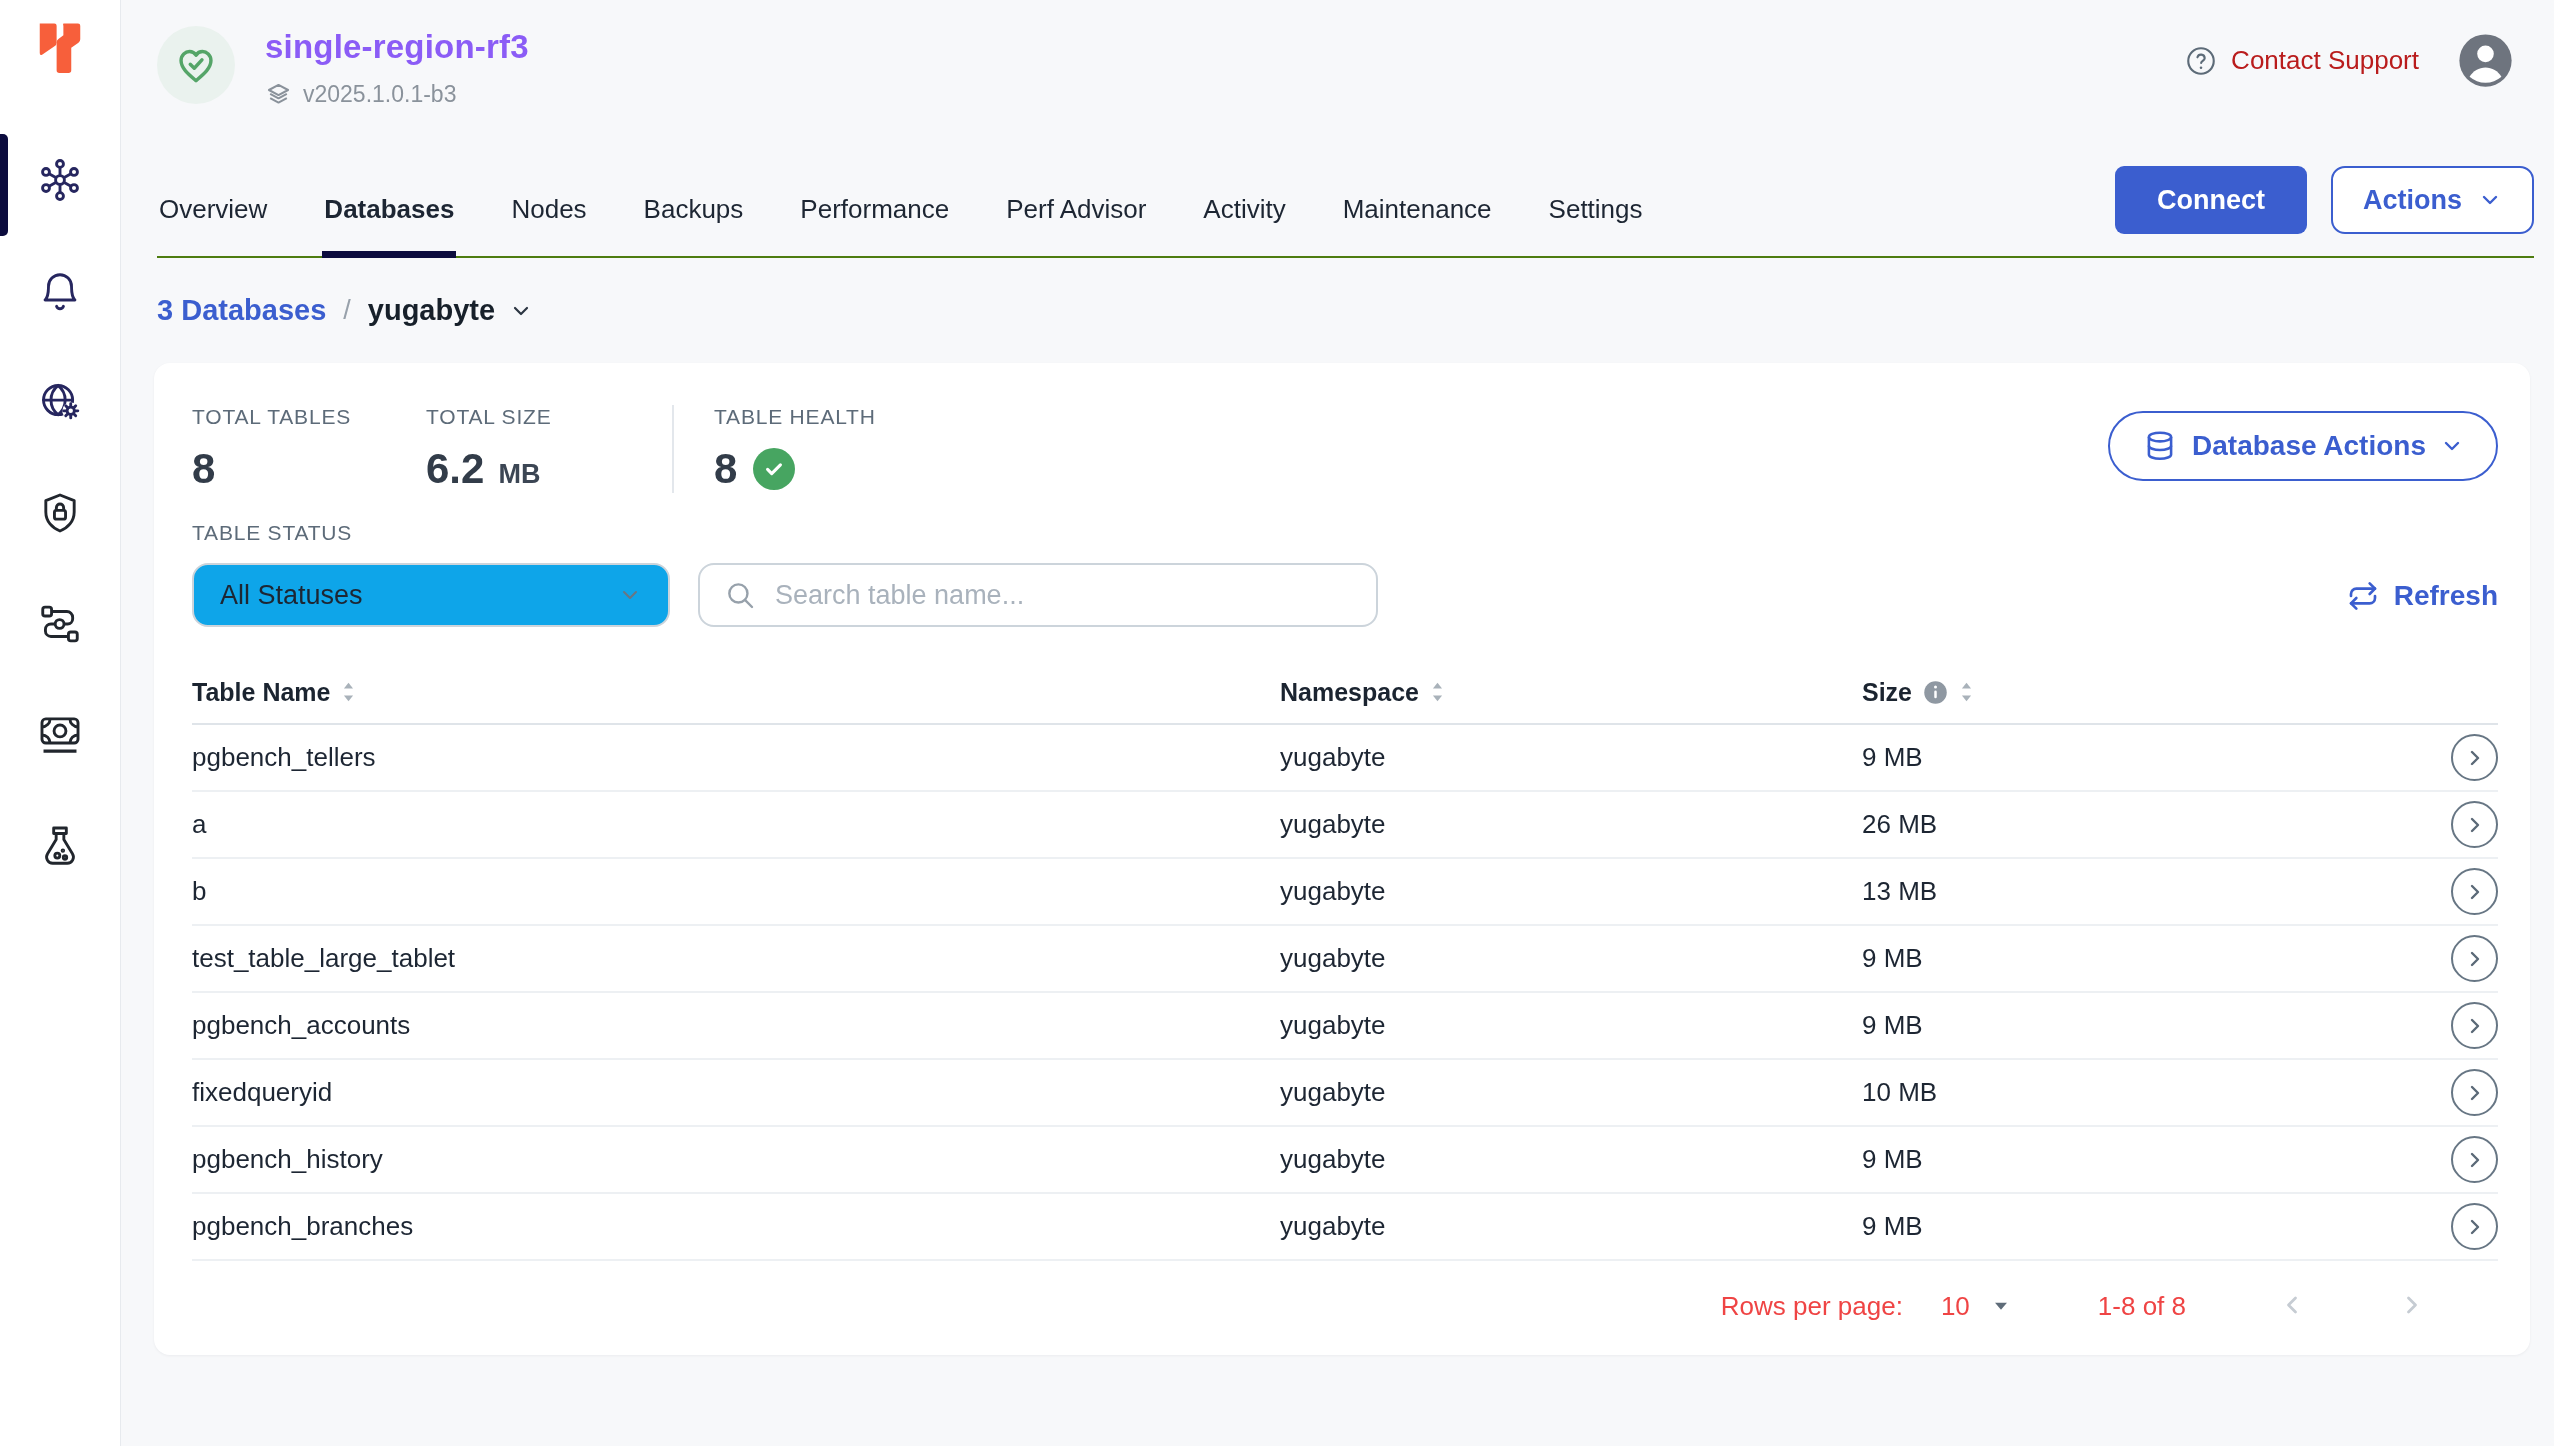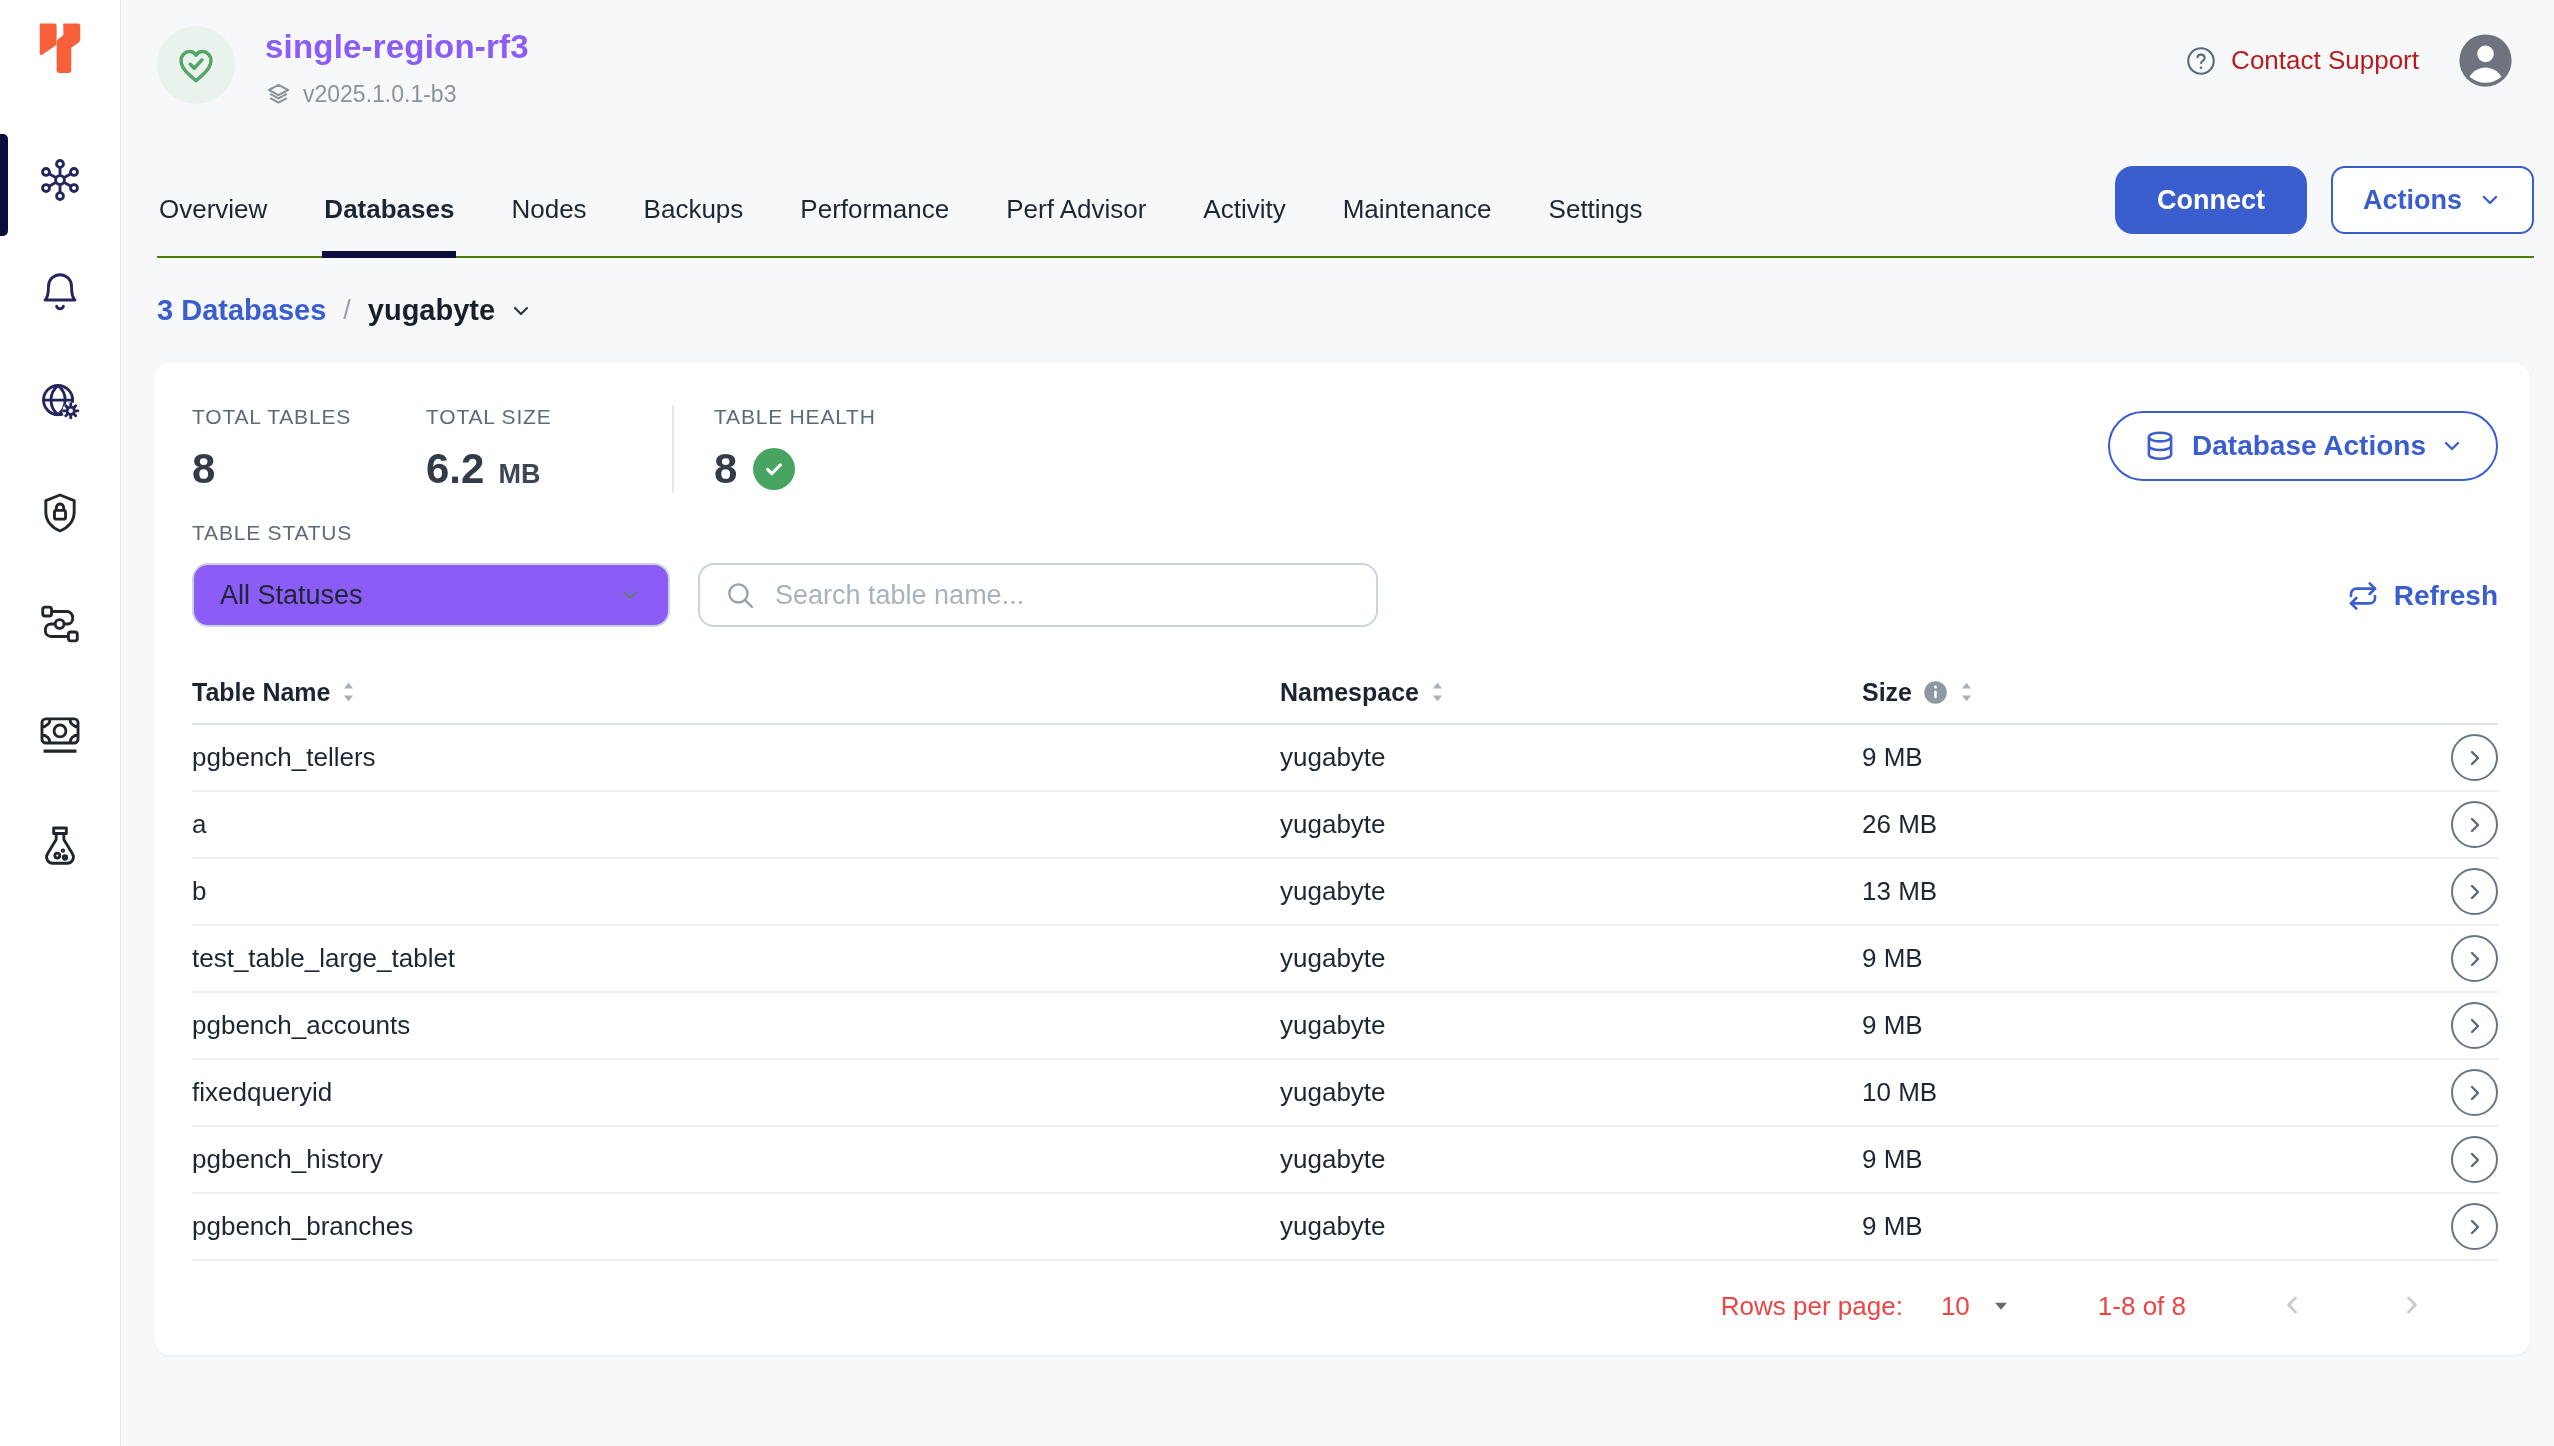--- a/index.html
+++ b/index.html
@@ -36,21 +36,21 @@
   .avatar { width:57px; height:57px; cursor:pointer; }
   .avatar svg { width:57px; height:57px; }
 
   
   .tabbar { display:flex; align-items:flex-end; margin:0 20px 0 36px; border-bottom:2px solid #4d7c0f; height:110px; }
   .tabs { display:flex; gap:53px; }
   .tab { font-size:26px; color:#1d2633; padding:0 2px 31px; cursor:pointer; position:relative; white-space:nowrap; }
   .tab.active { font-weight:700; }
   .tab.active::after { content:""; position:absolute; left:0; right:0; bottom:-2px; height:7px; background:#0c0c3e; }
   .tab-actions { margin-left:auto; display:flex; gap:24px; align-self:center; margin-bottom:4px; }
-  .btn-connect { background:#3b5ecf; color:#fff; font-size:27px; font-weight:700; border:none; border-radius:18px; padding:16px 42px; height:68px; cursor:pointer; font-family:inherit; }
+  .btn-connect { background:#3b5ecf; color:#fff; font-size:27px; font-weight:700; border:none; border-radius:9px; padding:16px 42px; height:68px; cursor:pointer; font-family:inherit; }
   .btn-actions { background:#fff; color:#3b5ecf; font-size:27px; font-weight:700; border:2.5px solid #3b5ecf; border-radius:14px; padding:0 30px; height:68px; display:flex; align-items:center; gap:16px; cursor:pointer; font-family:inherit; }
   .btn-actions svg { width:24px; height:24px; }
 
   
   .breadcrumb { display:flex; align-items:center; gap:17px; margin:36px 41px 0 36px; font-size:29px; }
   .bc-parent { color:#3b5ecf; font-weight:700; cursor:pointer; text-decoration:none; }
   .bc-sep { color:#98a1ab; font-size:27px; }
   .bc-current { color:#17202a; font-weight:700; display:flex; align-items:center; gap:14px; cursor:pointer; }
   .bc-current svg { width:24px; height:24px; color:#2c3642; }
 
@@ -69,21 +69,21 @@
   .health-check { width:42px; height:42px; border-radius:50%; background:#47a561; display:flex; align-items:center; justify-content:center; }
   .health-check svg { width:22px; height:22px; color:#fff; }
   .btn-db { margin-left:auto; margin-top:6px; display:flex; align-items:center; gap:14px; height:70px; padding:0 32px; border:2.5px solid #3b5ecf; border-radius:40px; color:#3b5ecf; font-size:28px; font-weight:700; background:#fff; cursor:pointer; font-family:inherit; white-space:nowrap; }
   .btn-db svg.db { width:36px; height:36px; }
   .btn-db svg.cv { width:24px; height:24px; }
 
   
   .filters { margin-top:28px; display:flex; align-items:flex-end; justify-content:space-between; }
   .filter-label { font-size:21px; color:#5d6b79; letter-spacing:.8px; }
   .filter-row { display:flex; gap:28px; margin-top:18px; }
-  .select { width:478px; height:64px; border:2px solid #ccd4db; border-radius:16px; display:flex; align-items:center; justify-content:space-between; padding:0 26px; font-size:27px; color:#1d2633; cursor:pointer; background:#8b5cf6; }
+  .select { width:478px; height:64px; border:2px solid #ccd4db; border-radius:16px; display:flex; align-items:center; justify-content:space-between; padding:0 26px; font-size:27px; color:#1d2633; cursor:pointer; background:#0ea5e9; }
   .select svg { width:24px; height:24px; color:#6a7682; }
   .search { width:680px; height:64px; border:2px solid #ccd4db; border-radius:16px; display:flex; align-items:center; gap:17px; padding:0 24px; background:#fff; }
   .search svg { width:32px; height:32px; color:#97a1ab; flex-shrink:0; }
   .search input { border:none; outline:none; font-size:27px; color:#1d2633; flex:1; background:transparent; font-family:inherit; }
   .search input::placeholder { color:#a9b2bc; }
   .refresh { display:flex; align-items:center; gap:15px; color:#3b5ecf; font-size:28px; font-weight:700; margin-bottom:15px; cursor:pointer; }
   .refresh svg { width:32px; height:32px; }
 
   
   .table { margin-top:34px; }

